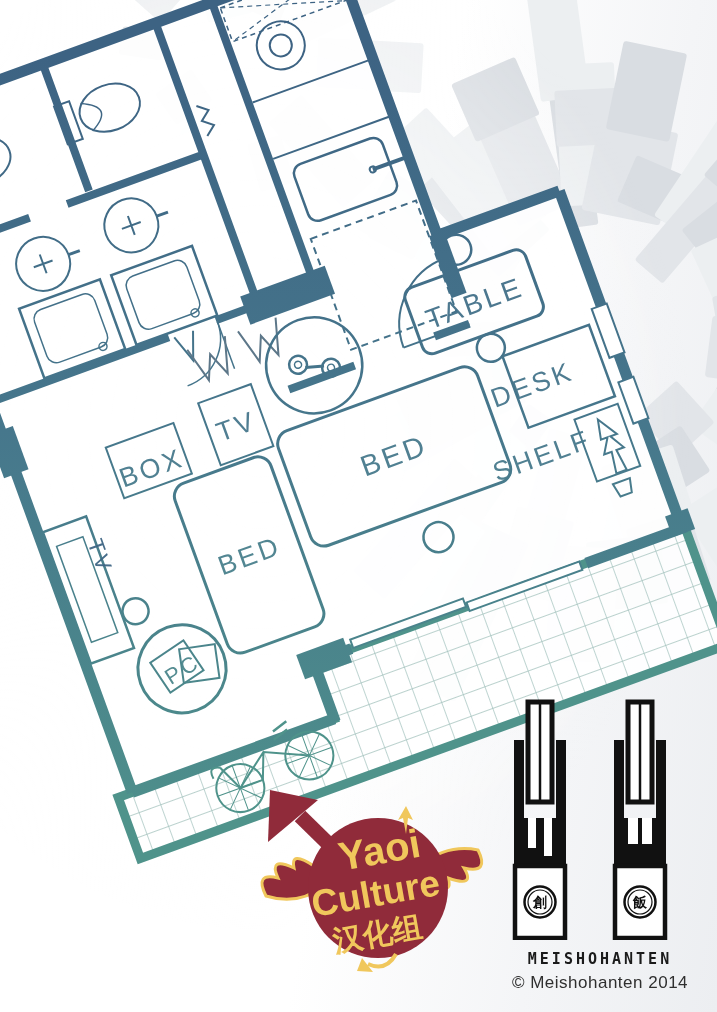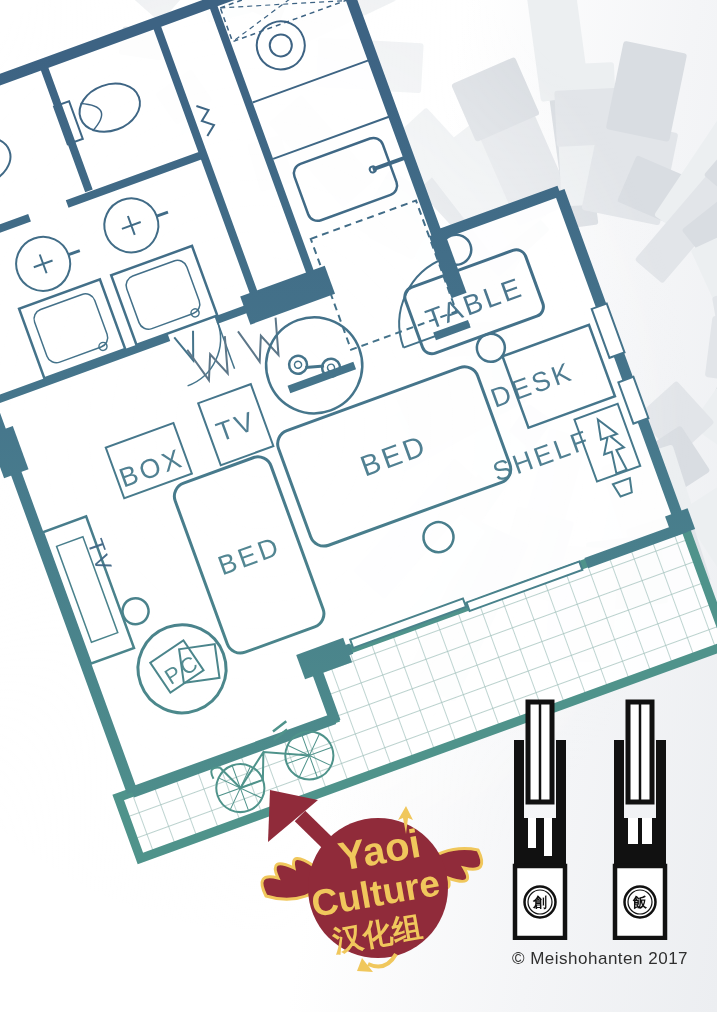--- a/index.html
+++ b/index.html
@@ -322,16 +322,17 @@
         <rect x="42" y="40" width="10" height="85" fill="#111111"></rect>
         <rect x="0" y="118" width="52" height="48" fill="#111111"></rect>
         <rect x="14" y="118" width="24" height="26" fill="#ffffff"></rect>
         <rect x="24" y="118" width="4" height="26" fill="#111111"></rect>
         <rect x="1" y="166" width="50" height="72" fill="#ffffff" stroke="#111111" stroke-width="4.5"></rect>
         <circle cx="26" cy="202" r="15.5" fill="none" stroke="#111111" stroke-width="2.5"></circle>
         <circle cx="26" cy="202" r="12" fill="none" stroke="#111111" stroke-width="1.2"></circle>
         <text x="26" y="207" font-size="14" font-weight="bold" fill="#111111" text-anchor="middle">飯</text>
       </g>
     </svg>
-    <div class="copyright">© Meishohanten 2017</div>
+    <div class="wordmark">MEISHOHANTEN</div>
+    <div class="copyright">© Meishohanten 2014</div>
   </div>
 
 </div>
 
 </body></html>

